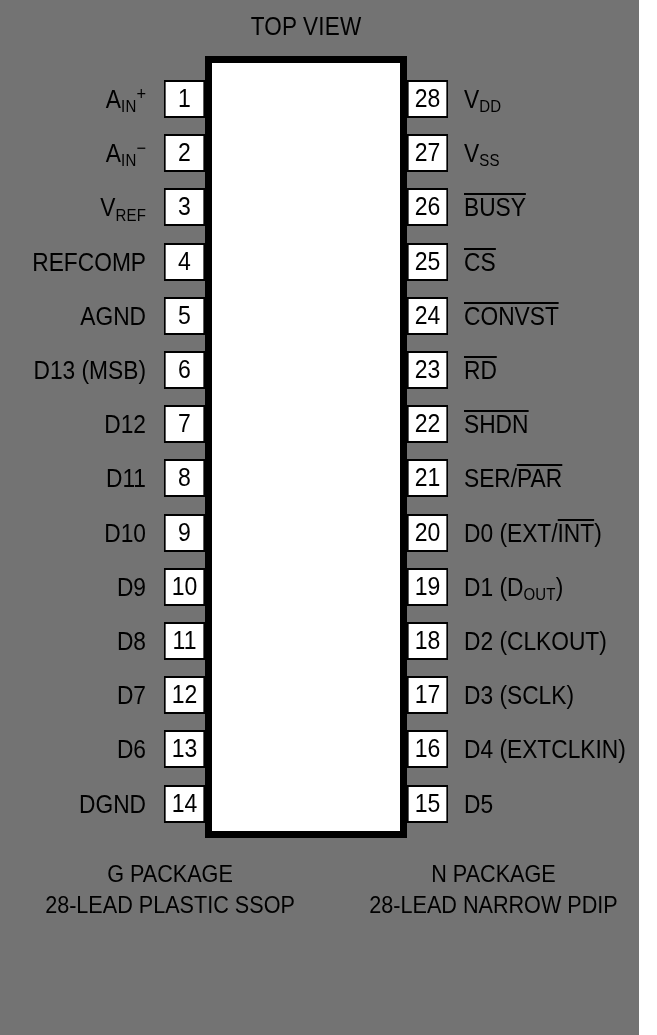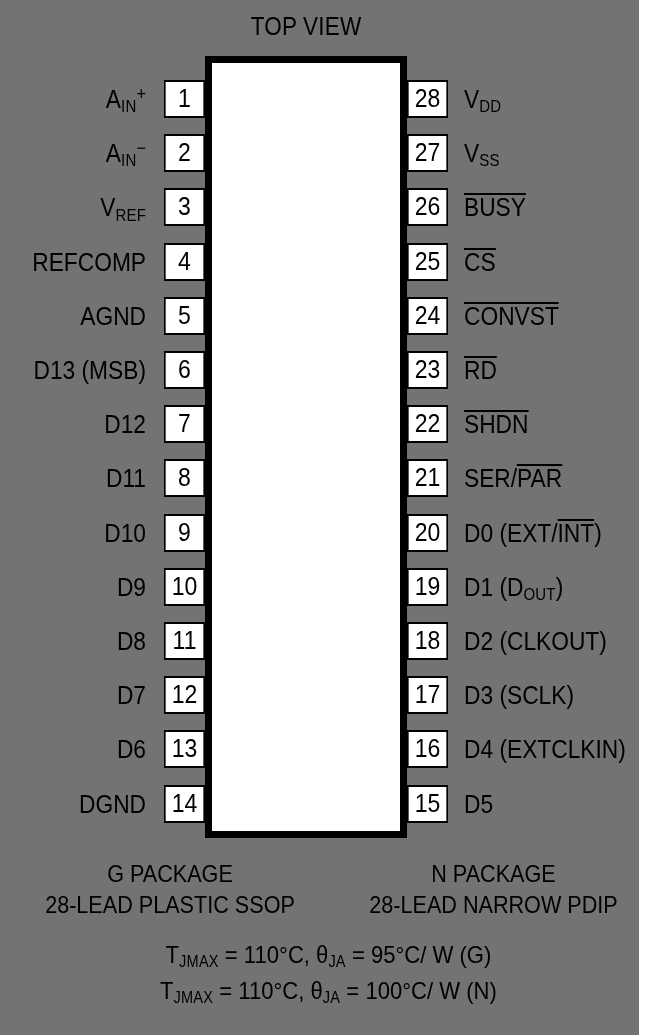--- a/index.html
+++ b/index.html
@@ -205,18 +205,14 @@
   <div class="pkg-caption g-pkg">
     <div>G PACKAGE</div>
     <div>28-LEAD PLASTIC SSOP</div>
   </div>
 
   <div class="pkg-caption n-pkg">
     <div>N PACKAGE</div>
     <div>28-LEAD NARROW PDIP</div>
   </div>
 
-  <div class="thermal-block">
-    <span class="thermal-line">T<span class="sub">JMAX</span> = 110°C, θ<span class="sub">JA</span> = 95°C/ W (G)</span>
-    <span class="thermal-line">T<span class="sub">JMAX</span> = 110°C, θ<span class="sub">JA</span> = 100°C/ W (N)</span>
-  </div>
 
 </div>
 
 </body></html>

